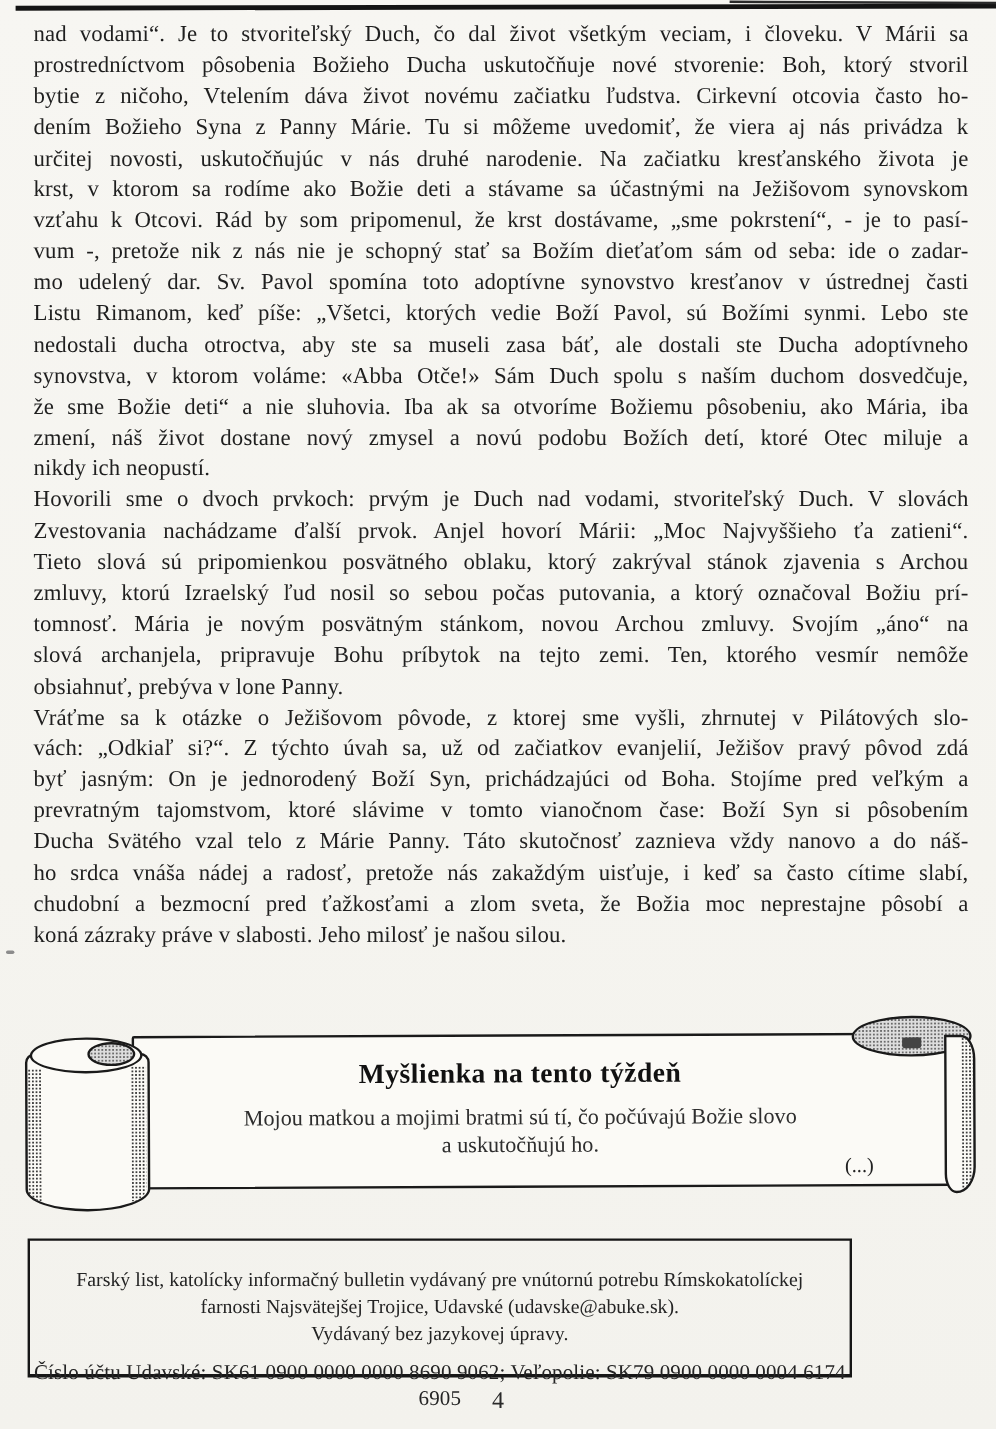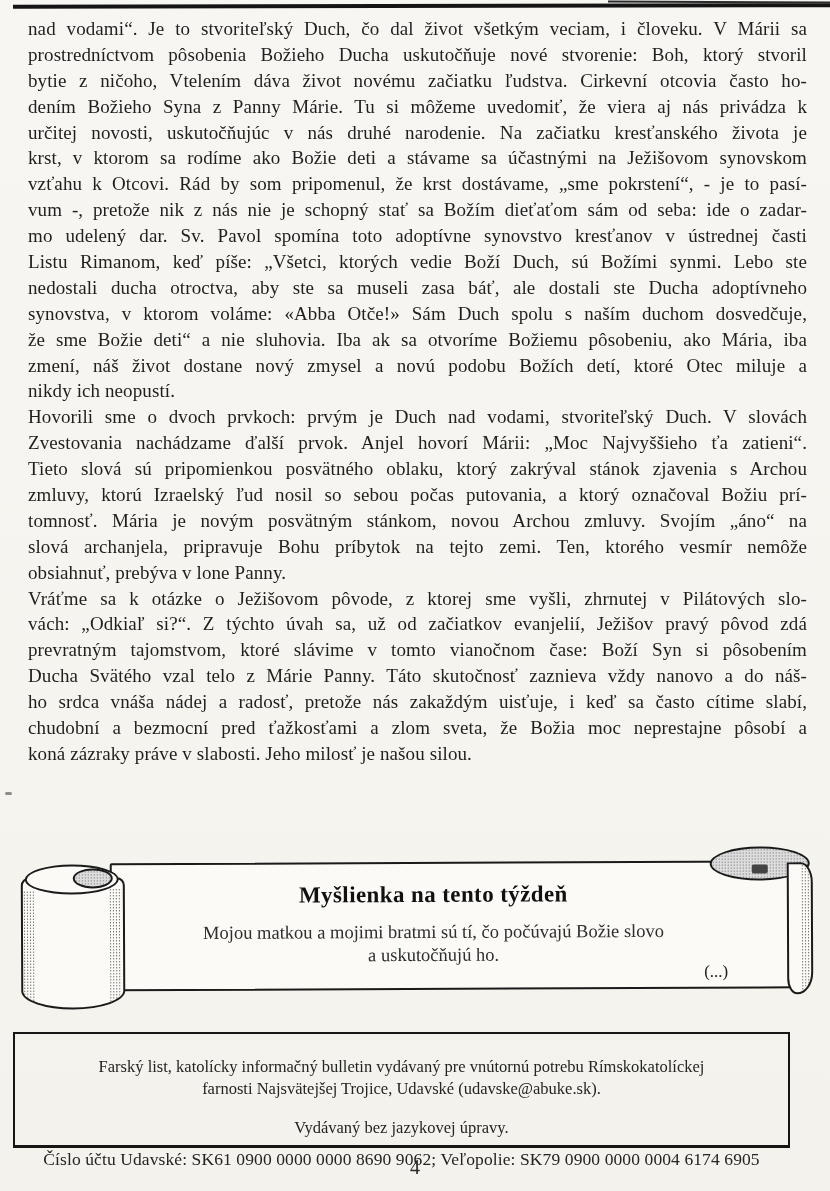--- a/index.html
+++ b/index.html
@@ -50,26 +50,26 @@
   .right-roll { position:absolute; right:0; top:0; width:106px; height:154px; z-index:2; }
   .rr-cap { position:absolute; left:0; top:2px; width:100px; height:34px; border:2px solid #1a1a1a;
             box-sizing:border-box; border-radius:50%; }
   .rr-notch { position:absolute; left:42px; top:20px; width:16px; height:9px; background:#444; border-radius:2px; }
   .rr-side { position:absolute; right:3px; top:18px; width:26px; height:132px; background:#fbfaf6; border:2px solid #1a1a1a;
              box-sizing:border-box; border-radius:0 12px 16px 10px / 0 20px 22px 16px; overflow:hidden; }
   .rr-side-shade { position:absolute; right:0; top:0; bottom:0; width:10px; }
 
   
   .footer-box {
-    position:absolute; left:13px; top:1032px; width:777px; height:116px;
+    position:absolute; left:23px; top:1032px; width:687px; height:116px;
     border:2px solid #161616; border-bottom-width:3px; box-sizing:border-box; text-align:center;
   }
   .f-line { font-size:16.5px; line-height:22px; color:#242424; }
   .f-line.first { margin-top:22px; }
-  .f-line.small-gap { margin-top:17px; }
+  .f-line.small-gap { margin-top:1px; }
   .f-line.accounts { margin-top:9px; font-size:17.5px; letter-spacing:0.1px; }
 
   .page-number { position:absolute; top:1156px; left:0; width:100%; text-align:center; font-size:20px; color:#2a2a2a; }
 </style>
 </head>
 <body>
 
 <div class="page">
 
   <div class="top-rule"></div>
@@ -79,37 +79,38 @@
   <div class="article">
     <div class="tline">nad vodami“. Je to stvoriteľský Duch, čo dal život všetkým veciam, i človeku. V Márii sa</div>
     <div class="tline">prostredníctvom pôsobenia Božieho Ducha uskutočňuje nové stvorenie: Boh, ktorý stvoril</div>
     <div class="tline">bytie z ničoho, Vtelením dáva život novému začiatku ľudstva. Cirkevní otcovia často ho-</div>
     <div class="tline">dením Božieho Syna z Panny Márie. Tu si môžeme uvedomiť, že viera aj nás privádza k</div>
     <div class="tline">určitej novosti, uskutočňujúc v nás druhé narodenie. Na začiatku kresťanského života je</div>
     <div class="tline">krst, v ktorom sa rodíme ako Božie deti a stávame sa účastnými na Ježišovom synovskom</div>
     <div class="tline">vzťahu k Otcovi. Rád by som pripomenul, že krst dostávame, „sme pokrstení“, - je to pasí-</div>
     <div class="tline">vum -, pretože nik z nás nie je schopný stať sa Božím dieťaťom sám od seba: ide o zadar-</div>
     <div class="tline">mo udelený dar. Sv. Pavol spomína toto adoptívne synovstvo kresťanov v ústrednej časti</div>
-    <div class="tline">Listu Rimanom, keď píše: „Všetci, ktorých vedie Boží Duch, sú Božími synmi. Lebo ste</div>
+    <div class="tline">Listu Rimanom, keď píše: „Všetci, ktorých vedie Boží Pavol, sú Božími synmi. Lebo ste</div>
     <div class="tline">nedostali ducha otroctva, aby ste sa museli zasa báť, ale dostali ste Ducha adoptívneho</div>
     <div class="tline">synovstva, v ktorom voláme: «Abba Otče!» Sám Duch spolu s naším duchom dosvedčuje,</div>
     <div class="tline">že sme Božie deti“ a nie sluhovia. Iba ak sa otvoríme Božiemu pôsobeniu, ako Mária, iba</div>
     <div class="tline">zmení, náš život dostane nový zmysel a novú podobu Božích detí, ktoré Otec miluje a</div>
     <div class="tline parend">nikdy ich neopustí.</div>
 
     <div class="tline">Hovorili sme o dvoch prvkoch: prvým je Duch nad vodami, stvoriteľský Duch. V slovách</div>
     <div class="tline">Zvestovania nachádzame ďalší prvok. Anjel hovorí Márii: „Moc Najvyššieho ťa zatieni“.</div>
     <div class="tline">Tieto slová sú pripomienkou posvätného oblaku, ktorý zakrýval stánok zjavenia s Archou</div>
     <div class="tline">zmluvy, ktorú Izraelský ľud nosil so sebou počas putovania, a ktorý označoval Božiu prí-</div>
     <div class="tline">tomnosť. Mária je novým posvätným stánkom, novou Archou zmluvy. Svojím „áno“ na</div>
     <div class="tline">slová archanjela, pripravuje Bohu príbytok na tejto zemi. Ten, ktorého vesmír nemôže</div>
     <div class="tline parend">obsiahnuť, prebýva v lone Panny.</div>
 
     <div class="tline">Vráťme sa k otázke o Ježišovom pôvode, z ktorej sme vyšli, zhrnutej v Pilátových slo-</div>
     <div class="tline">vách: „Odkiaľ si?“. Z týchto úvah sa, už od začiatkov evanjelií, Ježišov pravý pôvod zdá</div>
+    <div class="tline">byť jasným: On je jednorodený Boží Syn, prichádzajúci od Boha. Stojíme pred veľkým a</div>
     <div class="tline">prevratným tajomstvom, ktoré slávime v tomto vianočnom čase: Boží Syn si pôsobením</div>
     <div class="tline">Ducha Svätého vzal telo z Márie Panny. Táto skutočnosť zaznieva vždy nanovo a do náš-</div>
     <div class="tline">ho srdca vnáša nádej a radosť, pretože nás zakaždým uisťuje, i keď sa často cítime slabí,</div>
     <div class="tline">chudobní a bezmocní pred ťažkosťami a zlom sveta, že Božia moc neprestajne pôsobí a</div>
     <div class="tline parend">koná zázraky práve v slabosti. Jeho milosť je našou silou.</div>
   </div>
 
   <div class="banner">
     <div class="band">
       <div class="band-inner">

